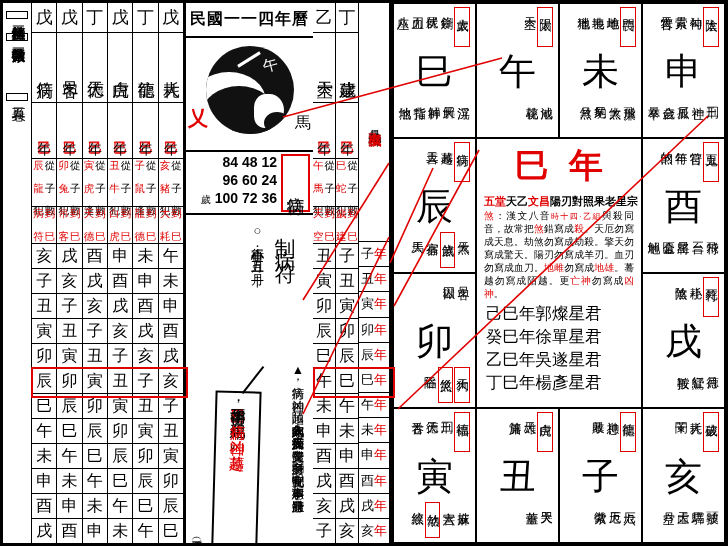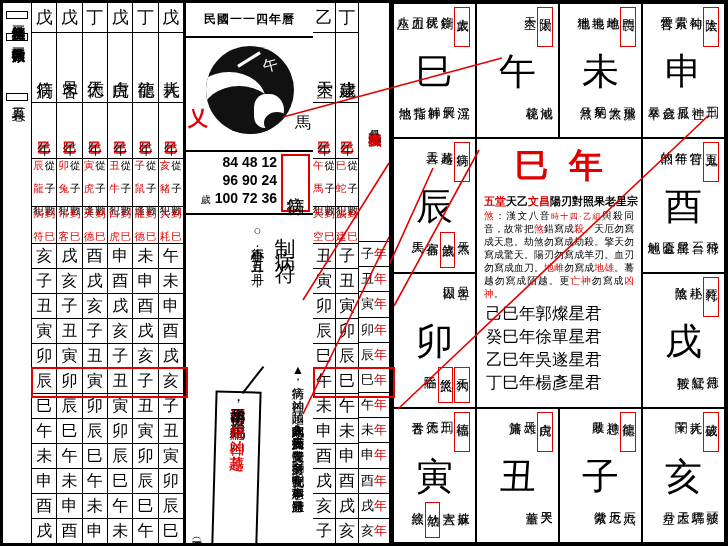--- a/index.html
+++ b/index.html
@@ -38,21 +38,21 @@
   .l-rows{flex:1;display:flex;flex-direction:column;}
   .l-row{flex:1;border-bottom:1px solid #000;display:flex;align-items:center;justify-content:center;
          font-size:13px;gap:0;}
   .l-row:last-child{border-bottom:none;}
   
   .hl{position:absolute;border:2px solid #e00000;z-index:4;pointer-events:none;}
   
   .mid{position:absolute;left:181px;top:0;width:129px;height:540px;border-left:2px solid #000;
        box-sizing:border-box;display:flex;flex-direction:column;background:#fff;}
   .m-title{height:33px;border-bottom:2px solid #000;display:flex;align-items:center;justify-content:center;
-           font-size:12px;font-weight:bold;letter-spacing:1px;}
+           font-size:16px;font-weight:bold;letter-spacing:1px;}
   .m-logo{height:112px;border-bottom:2px solid #000;position:relative;}
   .logo-circle{position:absolute;left:20px;top:8px;width:88px;height:88px;background:#111;border-radius:50%;overflow:hidden;}
   .horse-swoosh{position:absolute;left:-14px;top:26px;width:74px;height:58px;background:#fff;border-radius:50%;}
   .horse-swoosh2{position:absolute;left:-4px;top:40px;width:74px;height:56px;background:#111;border-radius:50%;}
   .horse-tail{position:absolute;right:10px;bottom:6px;width:30px;height:34px;background:#fff;border-radius:45% 55% 60% 40%;}
   .horse-tail2{position:absolute;right:4px;bottom:0px;width:26px;height:22px;background:#111;border-radius:50%;}
   .logo-branch{position:absolute;right:16px;top:10px;color:#fff;font-size:15px;transform:rotate(-14deg);}
   .logo-stroke{position:absolute;left:30px;top:12px;width:26px;height:3px;background:#fff;transform:rotate(-32deg);}
   .logo-mark{position:absolute;left:2px;bottom:18px;color:#e00000;font-size:20px;font-weight:bold;}
   .logo-animal{position:absolute;right:2px;bottom:16px;font-size:16px;}
@@ -623,21 +623,21 @@
         <div class="horse-tail2"></div>
         <div class="logo-stroke"></div>
         <div class="logo-branch">午</div>
       </div>
       <div class="logo-mark">乂</div>
       <div class="logo-animal">馬</div>
     </div>
     <div class="m-nums">
       <div class="num-rows" id="age-rows">
           <div>84 48 12</div>
-          <div>96 90 24</div>
+          <div>96 60 24</div>
           <div><span class="num-prefix">歲</span> 100 72 36</div>
         </div>
       <div class="num-god">
         <div class="vtext">病符</div>
       </div>
     </div>
     <div class="m-text">
       <div class="mt-big vtext">制病符</div>
       <div class="mt-advice vtext">○行事小心：五月、十一月、</div>
       <div class="mt-para vtext">▲病符，凶神，陌越。此年勿入病人家，探病反替人受病，身體欠安，財多身弱，宜制化即安，事事如意，身體康壯。</div>

